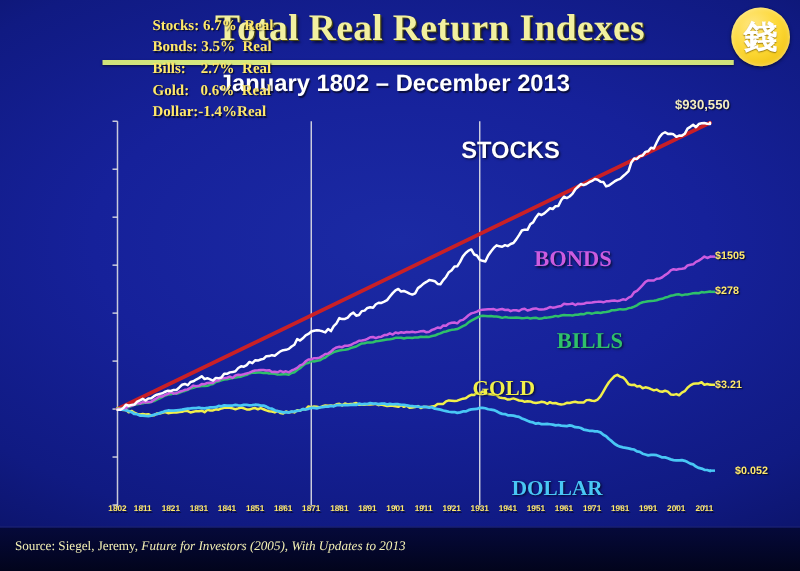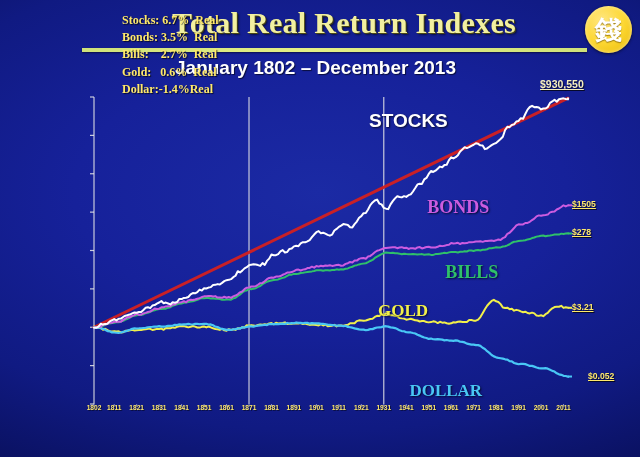--- a/index.html
+++ b/index.html
@@ -66,21 +66,20 @@
     font-weight:bold;font-size:12px;line-height:17.2px;color:#ffe96b;
     text-shadow:1px 1px 1px rgba(0,0,0,.7);white-space:pre;
   }
   .slab{
     position:absolute;font-weight:bold;white-space:nowrap;
     text-shadow:1px 1px 2px rgba(0,0,0,.7);
   }
   .endlab{
     position:absolute;font-weight:bold;font-size:8.6px;white-space:nowrap;
     text-shadow:1px 1px 1px rgba(0,0,0,.7);
-    text-decoration:underline;
   }
   
   #footbar{
     position:absolute;left:0;bottom:0;width:640px;height:35px;
     background:linear-gradient(180deg,#05093a 0%,#02041c 100%);
     border-top:1px solid #1a2170;
   }
   #source{
     position:absolute;left:12px;top:10px;
     font-family:"Liberation Serif", serif;
@@ -185,14 +184,19 @@
         <div class="endlab" style="left: 588px; top: 288.523px; color: rgb(255, 233, 107);">$0.052</div>
       </div>
   </div>
 
   <div id="statbox">Stocks: 6.7%  Real
 Bonds: 3.5%  Real
 Bills:    2.7%  Real
 Gold:   0.6%  Real
 Dollar:-1.4%Real</div>
 
+  <div id="footbar">
+    <div id="source">
+      <span>Source: Siegel, Jeremy, </span><i>Future for Investors (2005), With Updates to 2013</i>
+    </div>
+  </div>
 
 </div>
 
 </body></html>

